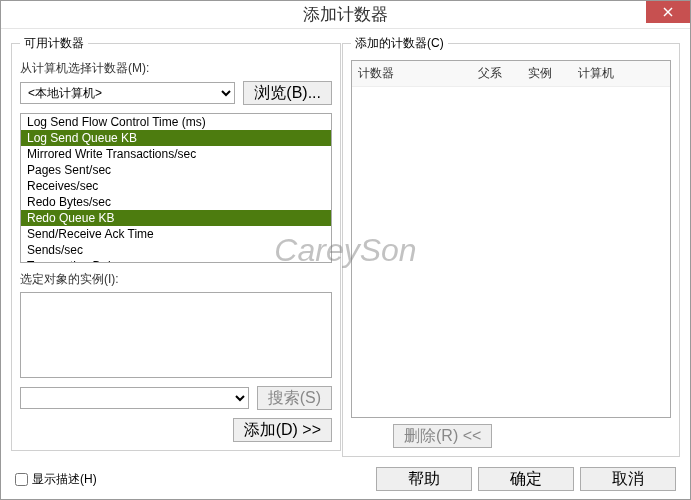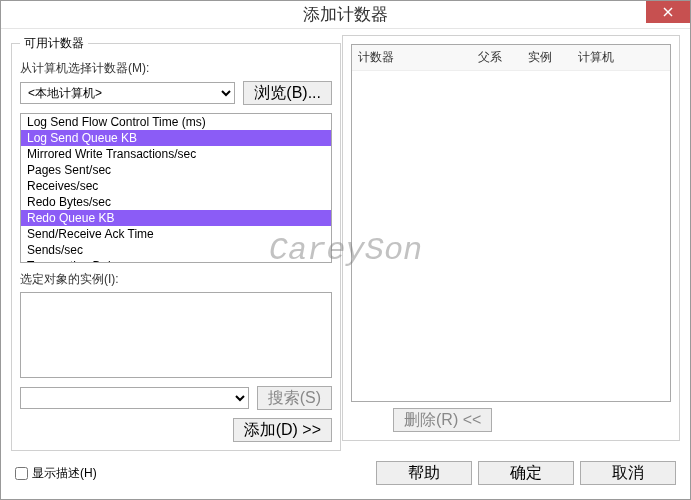--- a/index.html
+++ b/index.html
@@ -86,21 +86,21 @@
     overflow-y: scroll;
     background: #fff;
     position: relative;
   }
   .counter-list .item {
     padding: 1px 6px;
     white-space: nowrap;
     cursor: default;
   }
   .counter-list .item.selected {
-    background: #8b5cf6;
+    background: #4d7c0f;
     color: #fff;
   }
   .instance-label { margin-top: 8px; }
   .instance-box {
     border: 1px solid #a9a9a9;
     height: 86px;
     background: #fff;
   }
   .row-search {
     display: flex;
@@ -144,21 +144,21 @@
   .chk input { margin: 0; }
   .bottom-spacer { flex: 1; }
   .bottom .btn { width: 96px; margin-left: 6px; }
   .watermark {
     position: absolute;
     left: 50%; top: 50%;
     transform: translate(-50%, -50%);
     font-size: 32px;
     color: rgba(120,120,120,0.45);
     pointer-events: none;
-    font-family: Liberation Mono, monospace;
+    font-family: Liberation Sans, sans-serif;
     font-style: italic;
     z-index: 100;
   }
 </style>
 </head>
 <body>
 
 <div class="titlebar">
   <span class="title">添加计数器</span>
   <div class="close-btn">
@@ -199,20 +199,21 @@
         <button class="btn disabled" disabled="">搜索(S)</button>
       </div>
       <div class="row-add">
         <button class="btn">添加(D) &gt;&gt;</button>
       </div>
     </fieldset>
   </div>
 
   <div class="right">
     <fieldset class="added-wrap">
+      <legend>添加的计数器(C)</legend>
       <div class="added-list">
         <div class="added-header">
           <span class="col-counter">计数器</span>
           <span class="col-parent">父系</span>
           <span class="col-instance">实例</span>
           <span class="col-computer">计算机</span>
         </div>
       </div>
       <div class="row-remove">
         <button class="btn disabled" disabled="">删除(R) &lt;&lt;</button>

